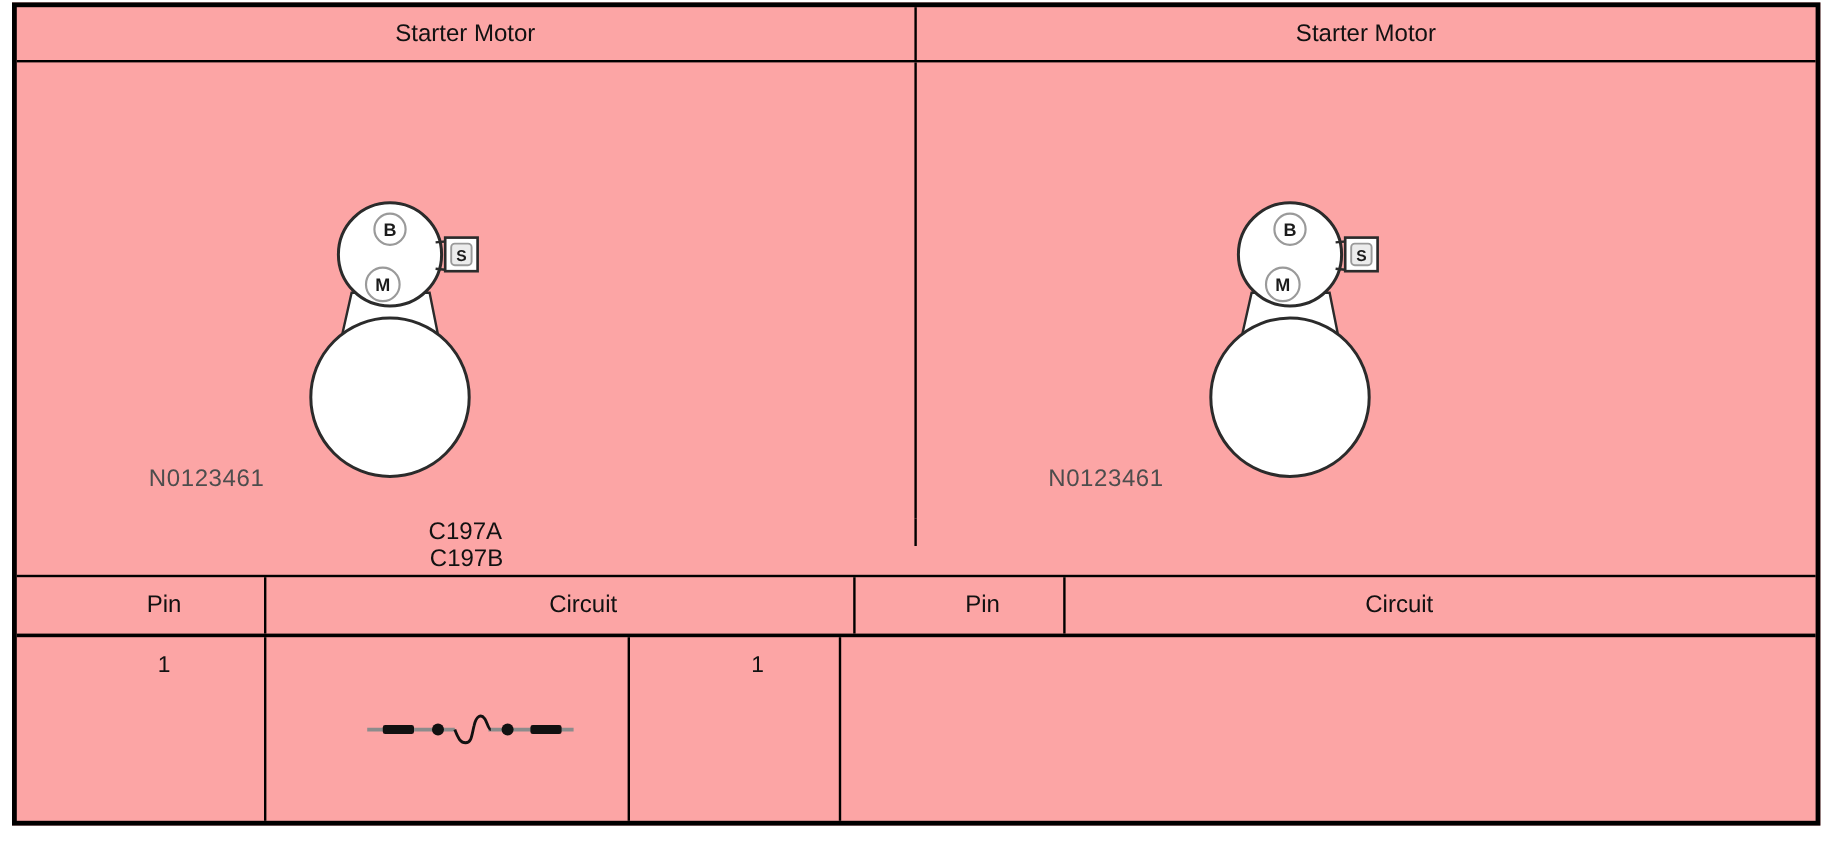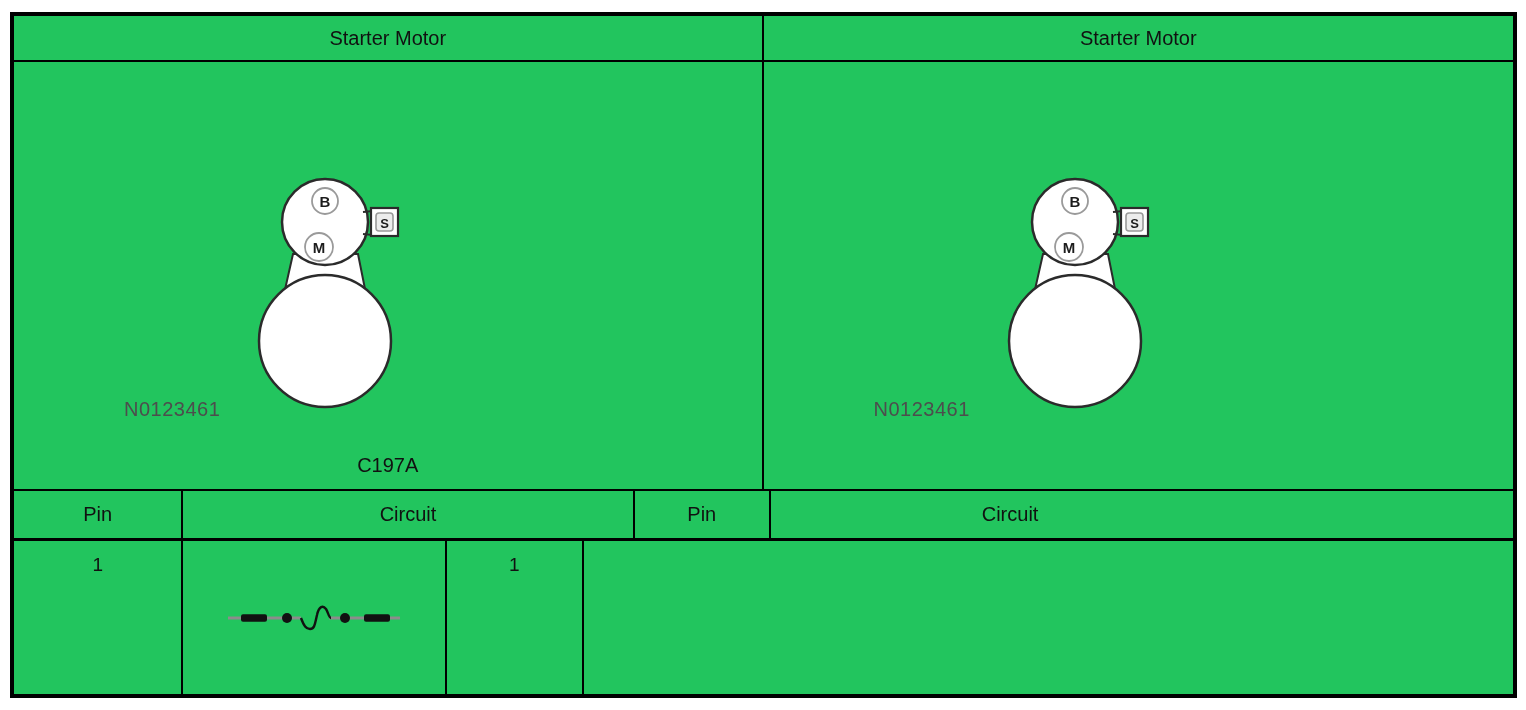--- a/index.html
+++ b/index.html
@@ -5,24 +5,24 @@
   * { box-sizing: border-box; margin: 0; padding: 0; }
   html, body {
     width: 1526px; height: 710px;
     background: #ffffff;
     font-family: "Liberation Sans", sans-serif;
     color: #111111;
     overflow: hidden;
   }
   .frame {
     position: absolute;
-    left: 10px; top: 12px;
+    left: 10px; top: 2px;
     width: 1507px; height: 686px;
     border: 4px solid #000000;
-    background: #22c55e;
+    background: #fca5a5;
     display: flex;
     flex-direction: column;
   }
   
   .row-titles { display: flex; height: 46px; border-bottom: 2px solid #000; }
   .title-cell {
     width: 50%;
     display: flex; align-items: center; justify-content: center;
     font-size: 20px;
   }
@@ -33,31 +33,31 @@
   .diagram-cell.left { border-right: 2px solid #000; }
   .diagram-svg { position: absolute; left: 0; top: 0; }
   .figure-number {
     position: absolute;
     left: 110px; top: 336px;
     font-size: 20px;
     color: #4d4d4d;
     letter-spacing: 0.5px;
   }
   
-  .row-connectors { display: flex; height: 49px; border-bottom: 2px solid #000; }
+  .row-connectors { display: flex; height: 49px; border-bottom: 2px solid #000; flex-direction: column; }
   .connector-cell {
     width: 50%;
     display: flex; align-items: center; justify-content: center;
     font-size: 20px;
   }
   .connector-cell.left { border-right: 2px solid #000; }
   
   .row-thead { display: flex; height: 50px; border-bottom: 3px solid #000; }
   .row-data  { display: flex; flex: 1; }
-  .col { display: flex; align-items: center; justify-content: center; font-size: 20px; }
+  .col { display: flex; align-items: center; justify-content: center; font-size: 20px; margin-left: 39px; }
   .col-pin-left   { width: 11.3%; border-right: 2px solid #000; }
   .col-circ-left  { width: 30.1%; border-right: 2px solid #000; }
   .col-meas       { width: 17.6%; border-right: 2px solid #000; }
   .col-pin-right  { width: 9.1%;  border-right: 2px solid #000; }
   .col-circ-right { width: 31.9%; }
   .row-data .col {
     align-items: flex-start;
     padding-top: 13px;
     font-size: 19px;
   }
@@ -121,20 +121,21 @@
         <text class="diagram-text" x="311" y="144.5" font-size="15" text-anchor="middle">B</text>
         <circle cx="305" cy="185" r="14" fill="#ffffff" stroke="#9a9a9a" stroke-width="1.8"></circle>
         <text class="diagram-text" x="305" y="190.5" font-size="15" text-anchor="middle">M</text>
       </svg>
       <div class="figure-number">N0123461</div>
     </div>
   </div>
 
   <div class="row-connectors">
     <div class="connector-cell left">C197A</div>
+    <div class="connector-cell">C197B</div>
   </div>
 
   <div class="row-thead">
     <div class="col col-pin-left">Pin</div>
     <div class="col col-circ-left">Circuit</div>
     <div class="col col-pin-right">Pin</div>
     <div class="col col-circ-right">Circuit</div>
   </div>
 
   <div class="row-data">

